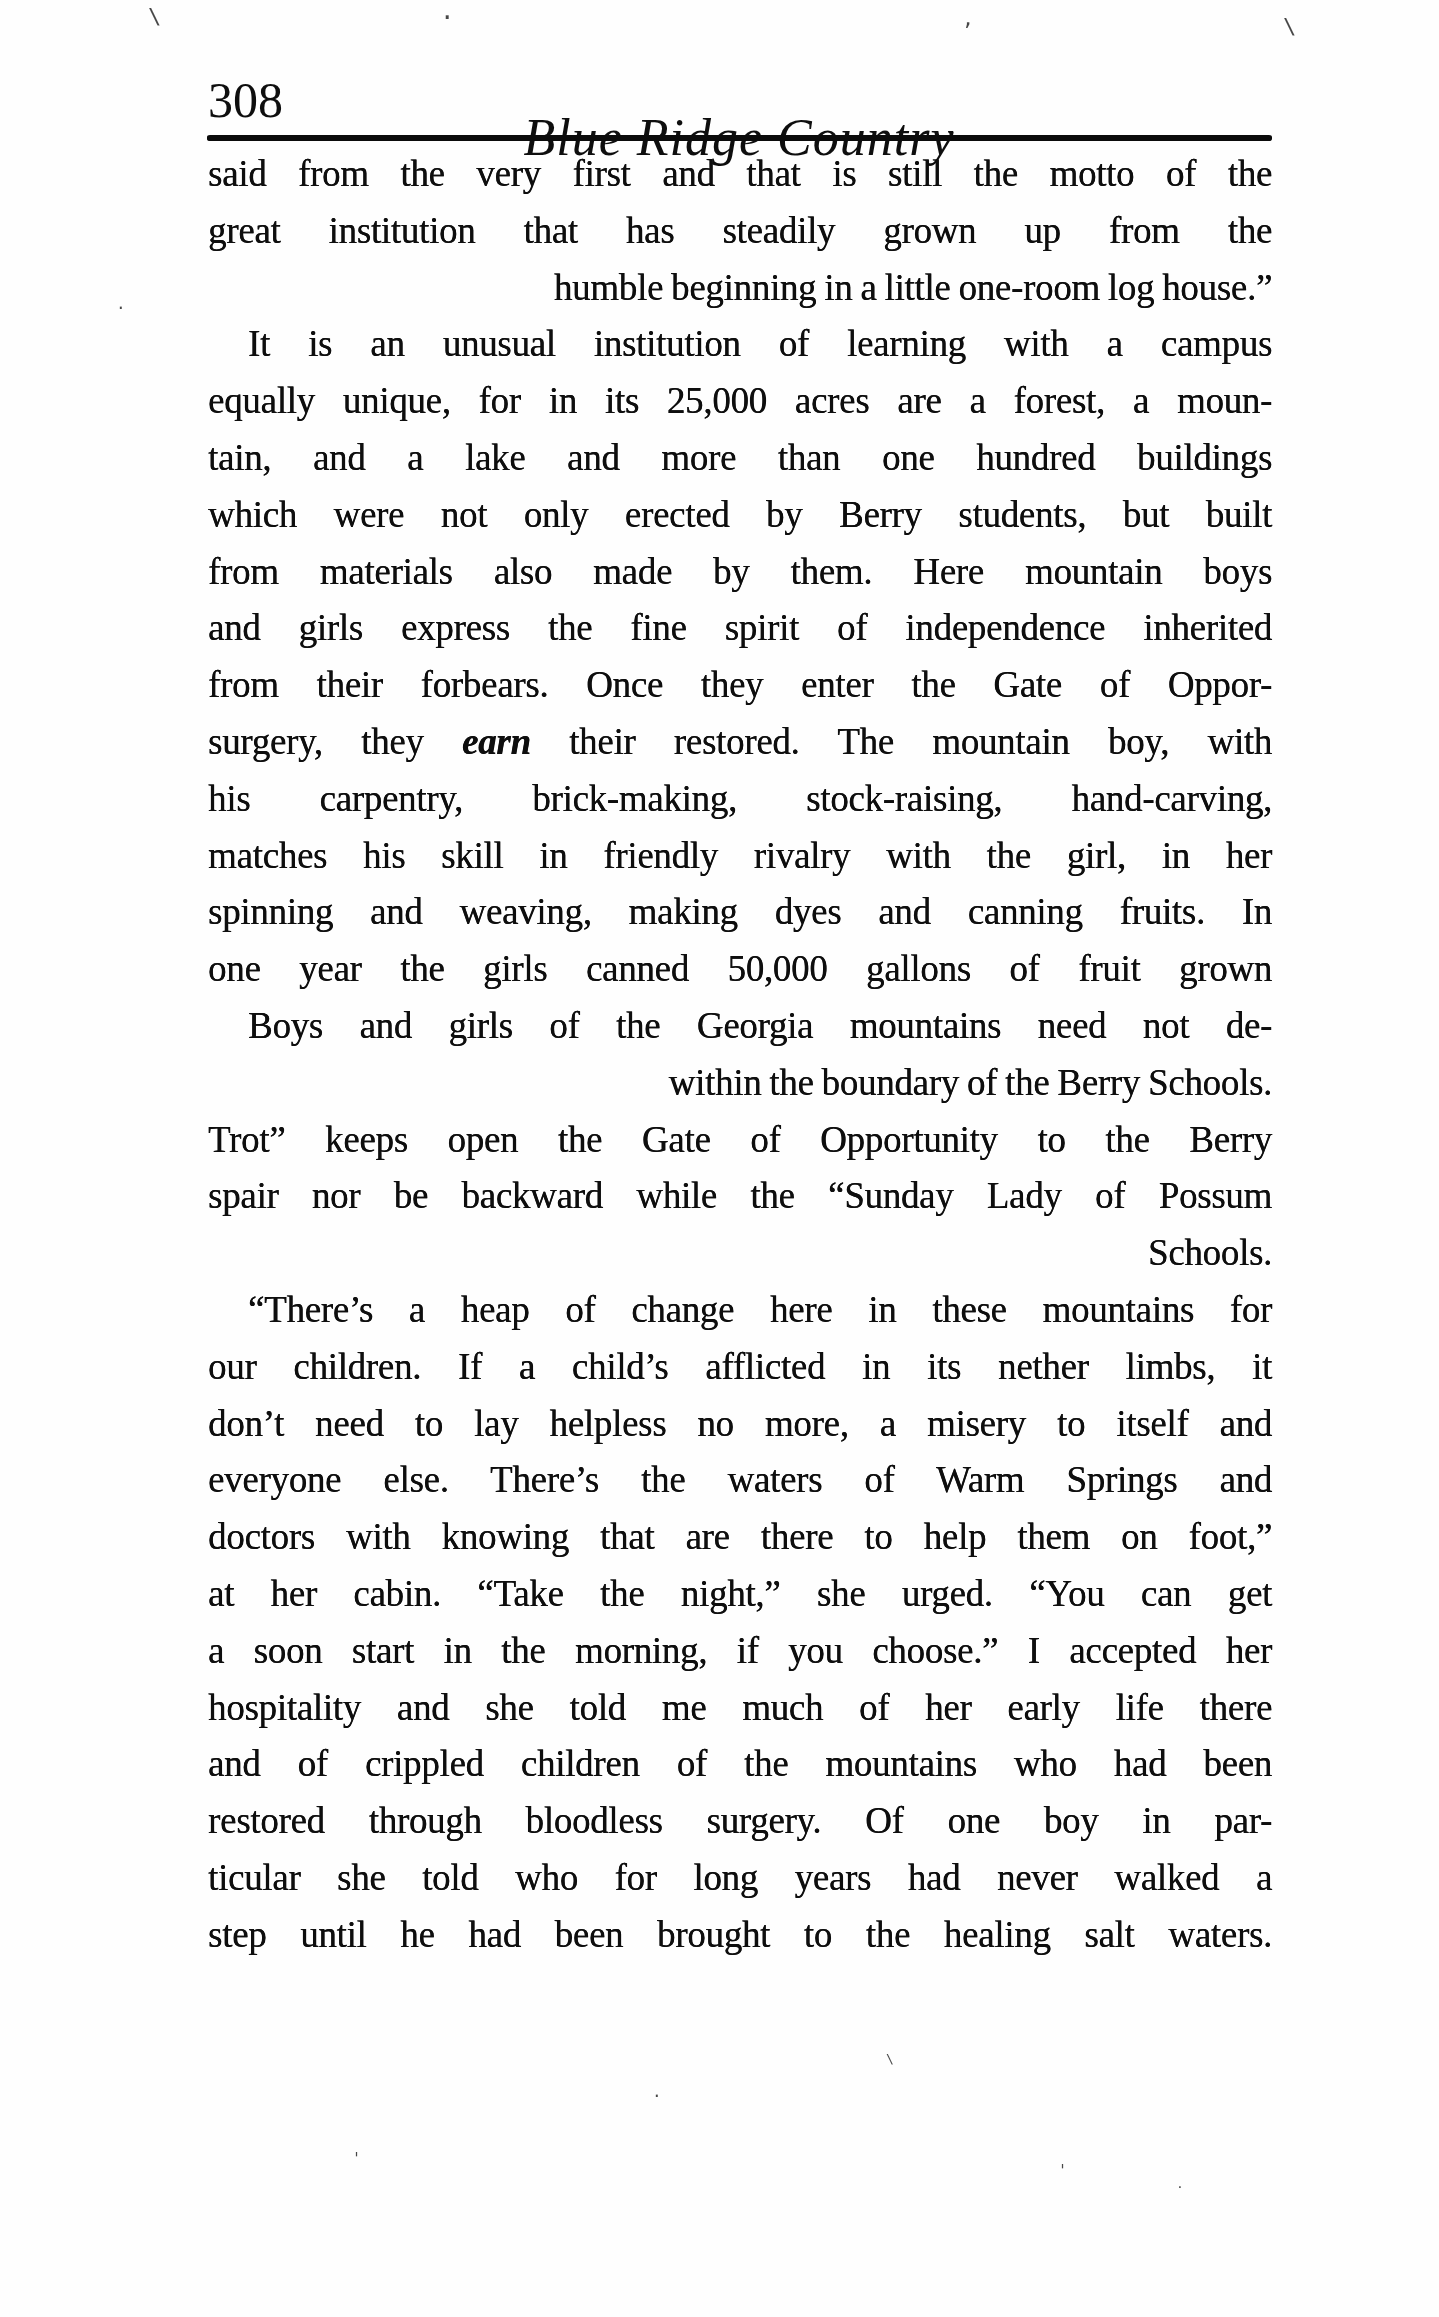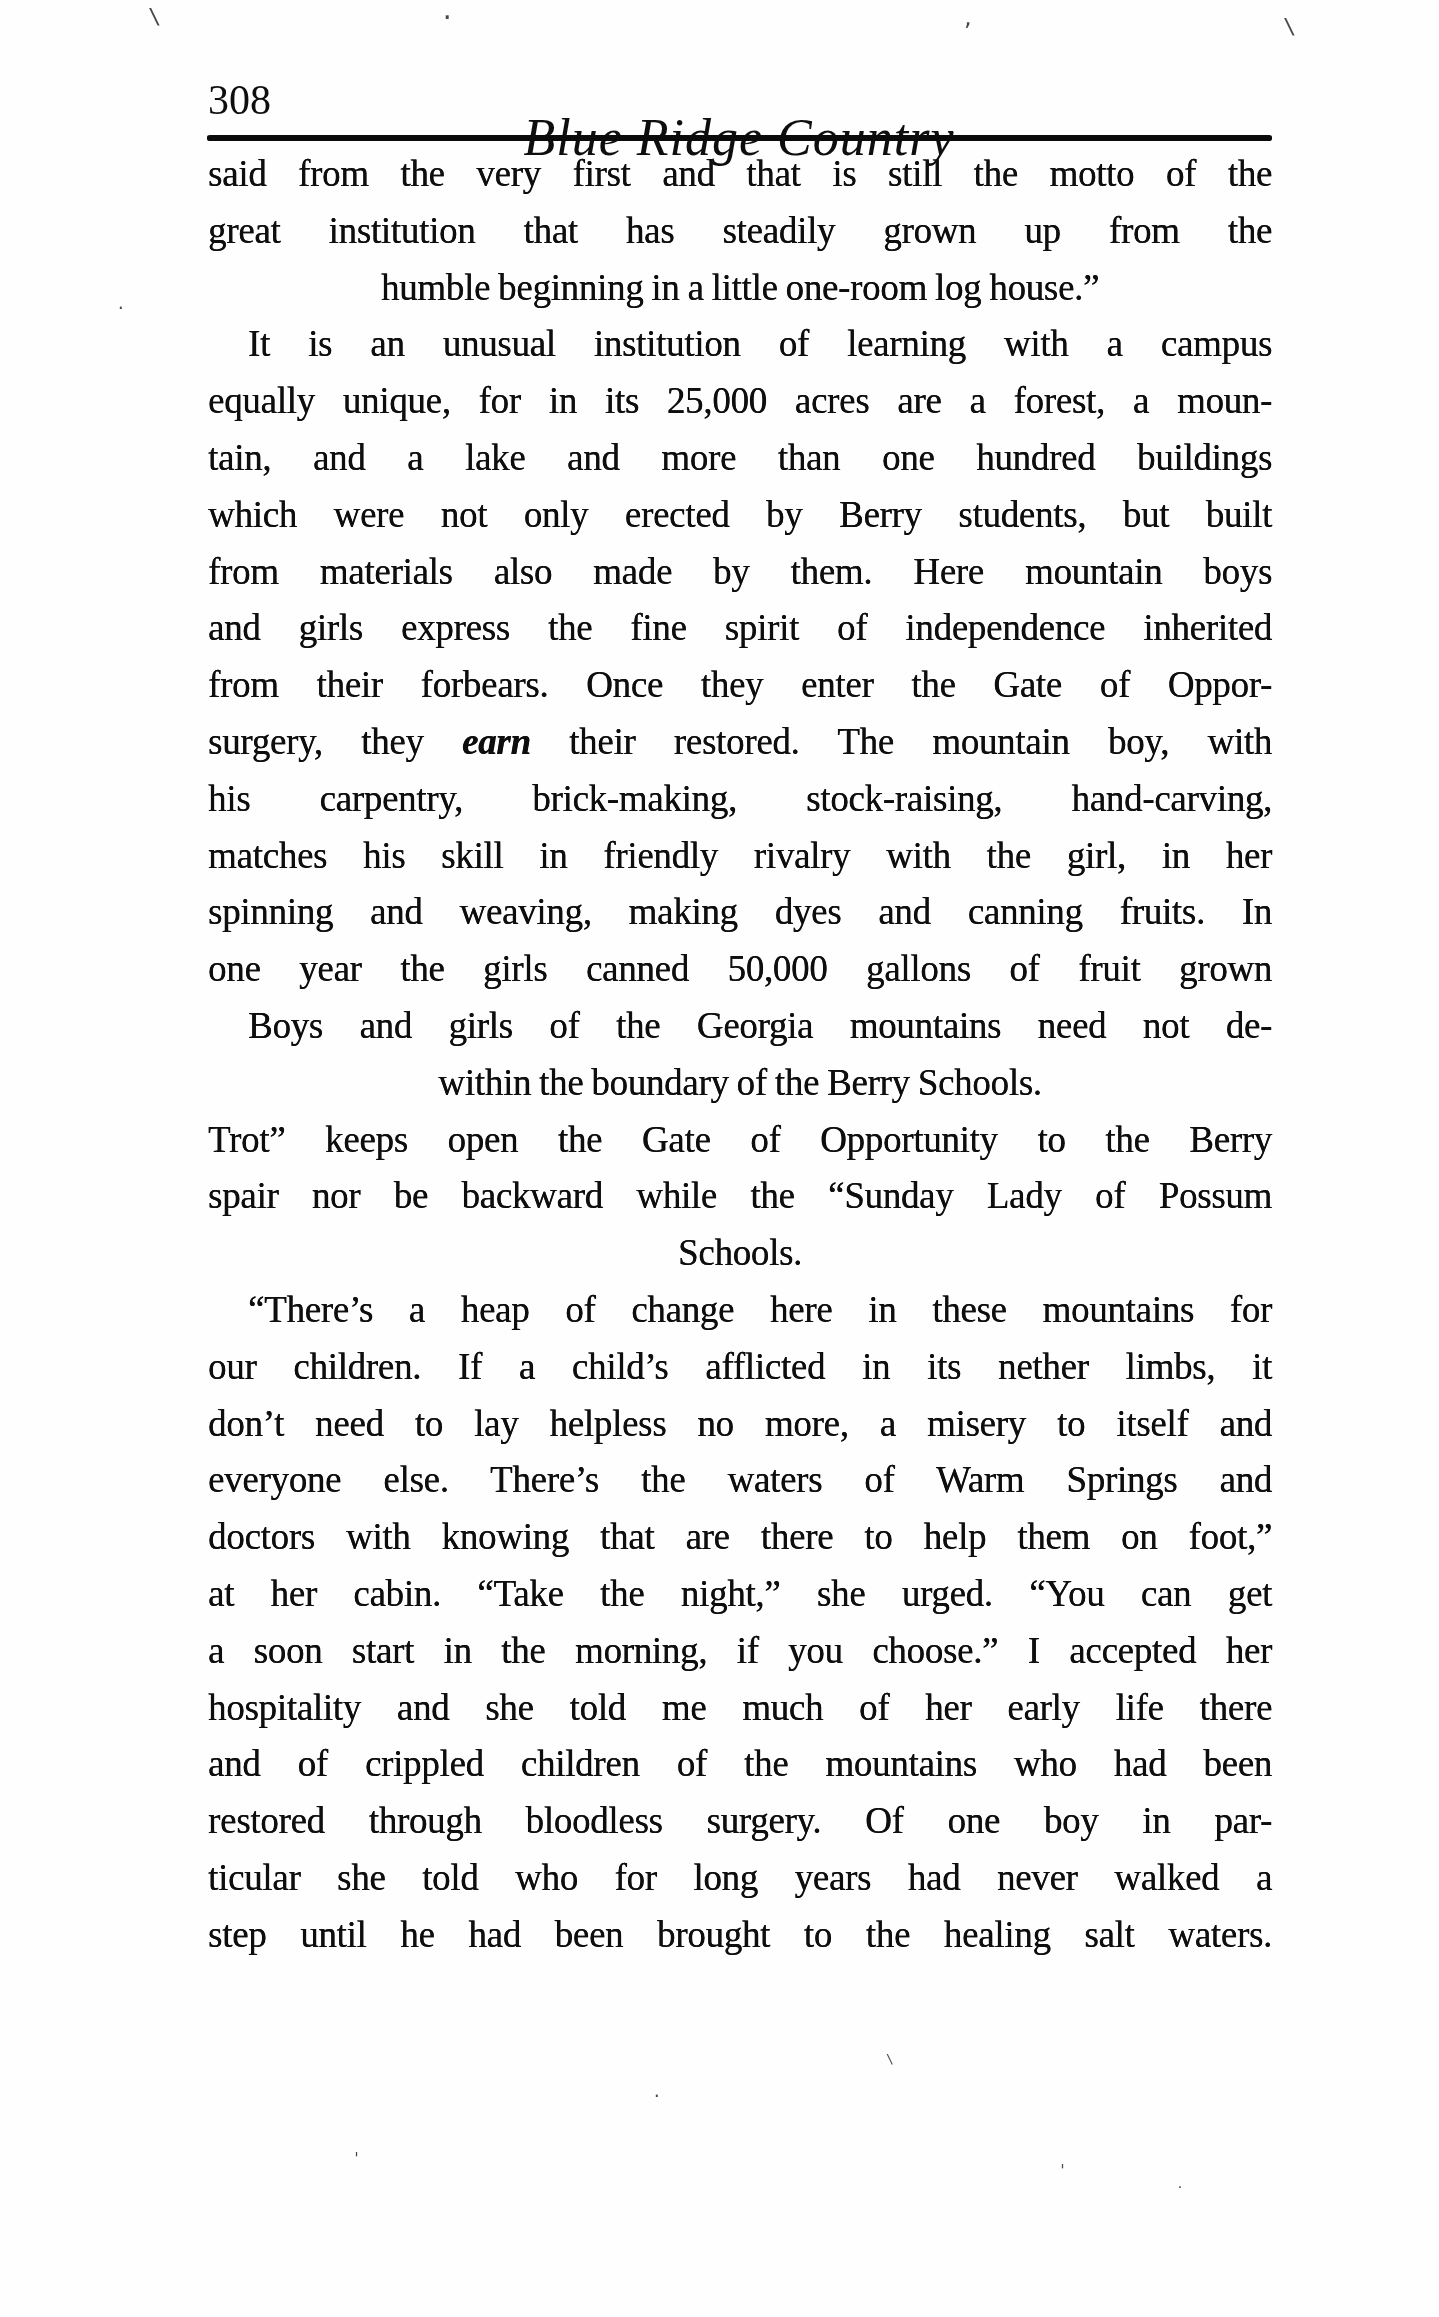--- a/index.html
+++ b/index.html
@@ -6,21 +6,21 @@
   .page{
     position:relative;
     width:1439px;height:2317px;
     background:#fefefe;
     color:#0e0e0e;
     font-family:"Liberation Serif","DejaVu Serif",serif;
     overflow:hidden;
   }
   .page-number{
     position:absolute;left:208px;top:76px;
-    font-size:42px;line-height:48px;
+    font-size:50px;line-height:48px;
   }
   .running-title{
     position:absolute;left:208px;top:72px;width:1062px;
     text-align:center;font-style:italic;
     font-size:52px;line-height:52px;letter-spacing:1px;margin-top:40px;
   }
   .header-rule{
     position:absolute;left:207px;top:135px;width:1065px;height:6px;
     background:#0b0b0b;border-radius:3px/2px;
   }
@@ -28,21 +28,21 @@
     position:absolute;left:208px;top:146px;width:1064px;
     font-size:37px;line-height:56.8px;
     letter-spacing:-0.3px;word-spacing:-1px;
     text-shadow:0.3px 0 0 currentColor;
   }
   .line{
     text-align:justify;
     text-align-last:justify;
     height:56.8px;
   }
-  .line.no-just{text-align:center;text-align-last:auto;}
+  .line.no-just{text-align:right;text-align-last:auto;}
   .line.indent{text-indent:40px;}
   .italic{font-style:italic;font-weight:bold;}
   .speck{
     position:absolute;color:#1a1a1a;opacity:.8;
     font-family:"DejaVu Sans Mono",monospace;line-height:1;
   }
 </style>
 </head>
 <body>
 

